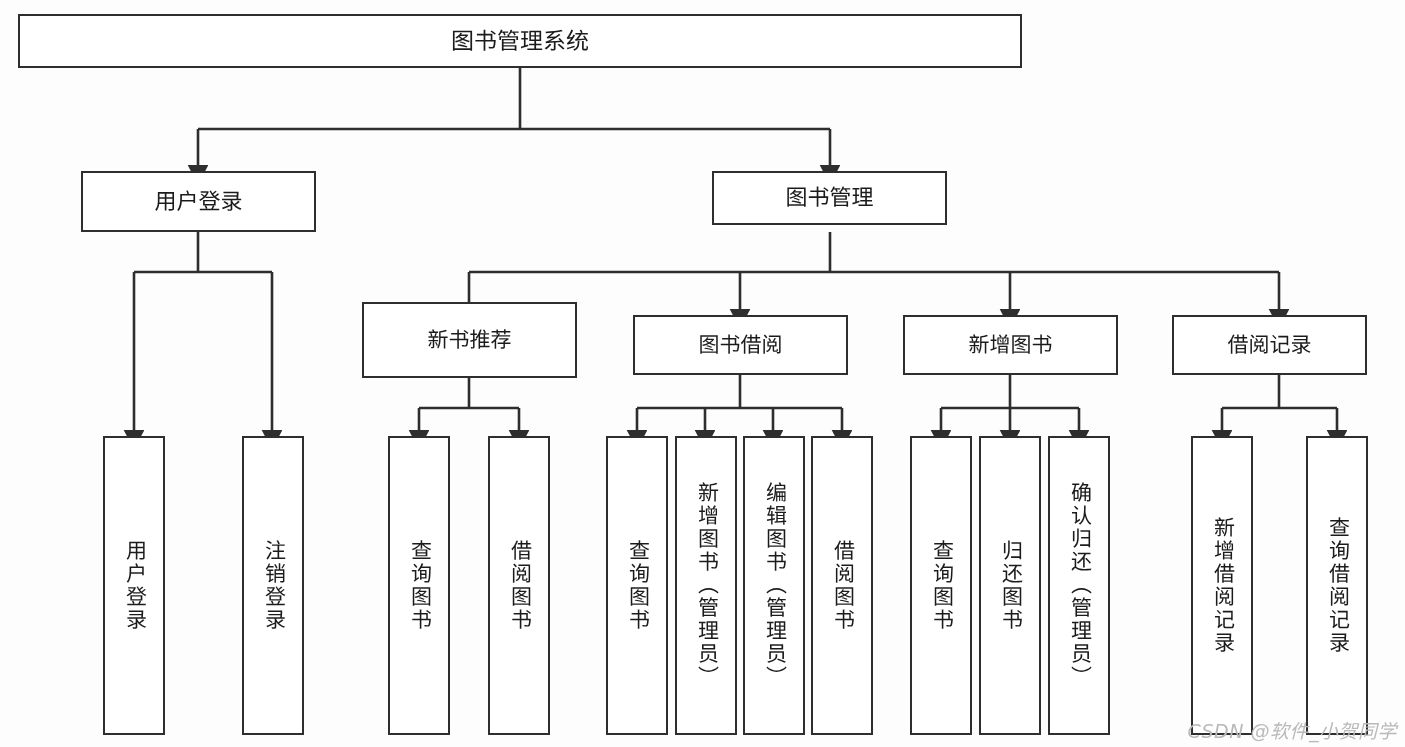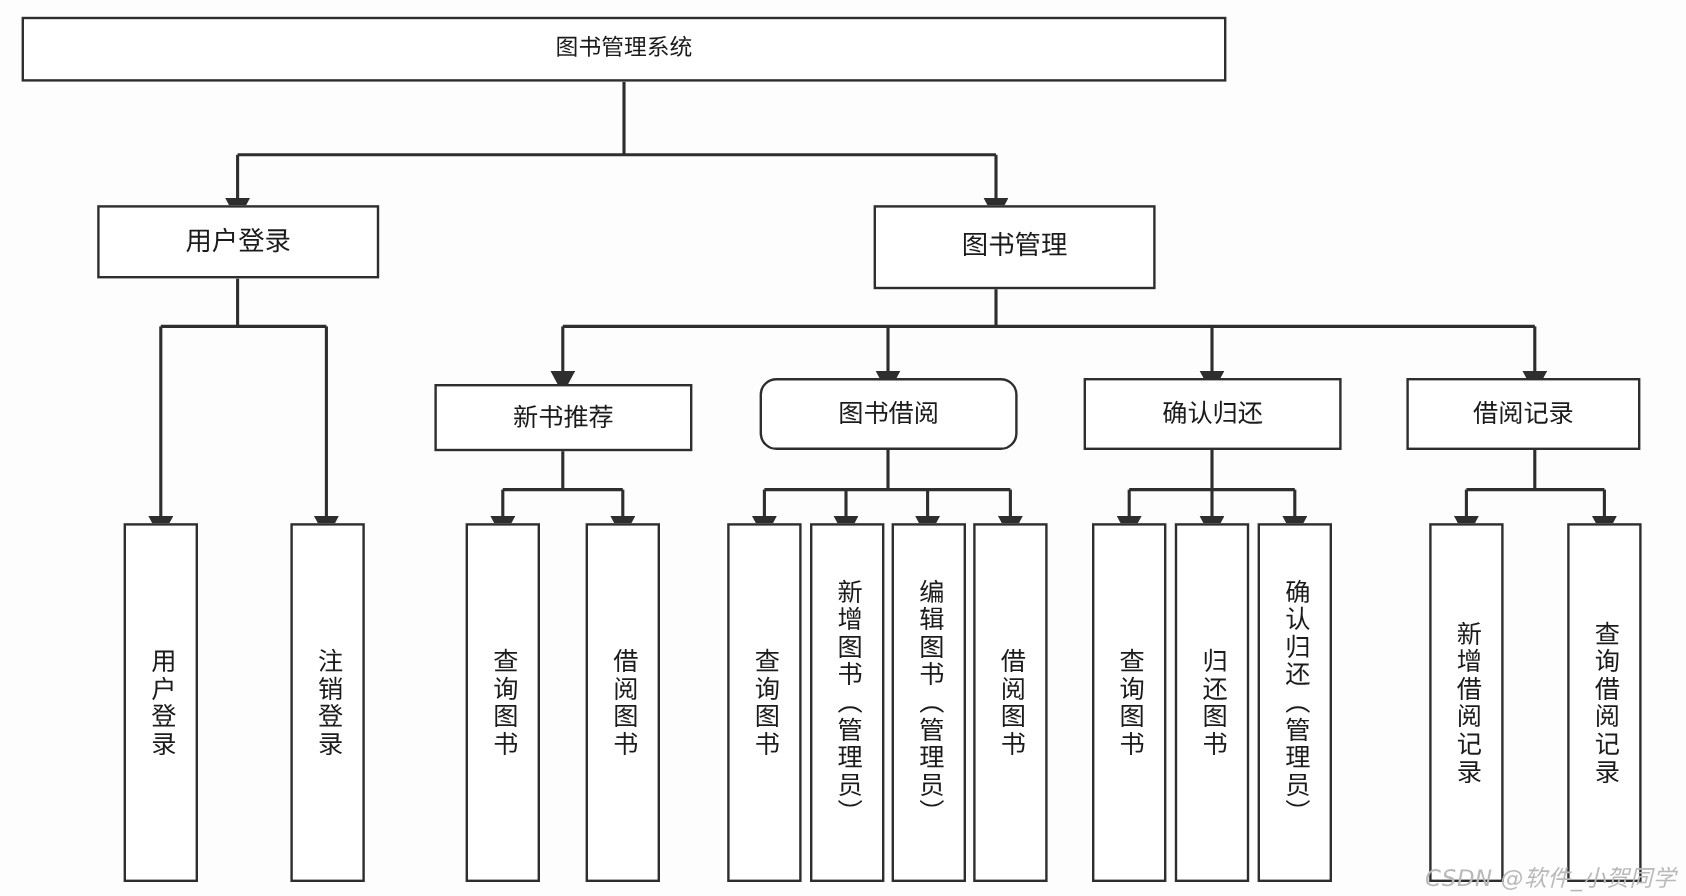--- a/index.html
+++ b/index.html
@@ -32,21 +32,21 @@
     border: 2.5px solid #2e2e2e;
     background: #ffffff;
     display: flex;
     align-items: center;
     justify-content: center;
     color: #1b1b1b;
     line-height: 1.25;
     text-align: center;
   }
   .node.level0 {
-    font-size: 19px;
+    font-size: 23px;
   }
   .node.level1 {
     font-size: 22px;
   }
   .node.level2 {
     font-size: 21px;
   }
   
   .node.leaf {
     font-size: 21px;
@@ -130,27 +130,27 @@
       <line x1="1222" y1="408" x2="1337" y2="408"></line>
       <line x1="1222" y1="408" x2="1222" y2="433" marker-end="url(#arrow)"></line>
       <line x1="1337" y1="408" x2="1337" y2="433" marker-end="url(#arrow)"></line>
     </g>
   </svg>
 
   <div class="node level0" style="left:18px; top:14px; width:1004px; height:54px;">图书管理系统</div>
 
   <div class="node level1" style="left:81px; top:171px; width:235px; height:61px;">用户登录</div>
 
-  <div class="node level1" style="left:728px; top:171px; width:235px; height:70px;">图书管理</div>
+  <div class="node level1" style="left:712px; top:171px; width:235px; height:54px;">图书管理</div>
 
-  <div class="node level2" style="left:362px; top:320px; width:215px; height:56px;">新书推荐</div>
+  <div class="node level2" style="left:362px; top:302px; width:215px; height:76px;">新书推荐</div>
 
-  <div class="node level2" style="left:633px; top:315px; width:215px; height:60px;border-radius:14px;">图书借阅</div>
+  <div class="node level2" style="left:633px; top:315px; width:215px; height:60px;">图书借阅</div>
 
-  <div class="node level2" style="left:903px; top:315px; width:215px; height:60px;">确认归还</div>
+  <div class="node level2" style="left:903px; top:315px; width:215px; height:60px;">新增图书</div>
 
   <div class="node level2" style="left:1172px; top:315px; width:195px; height:60px;">借阅记录</div>
 
   <div class="node leaf" style="left:103px; top:436px; width:62px; height:299px;">
     <span class="vtext">用户登录</span>
   </div>
   <div class="node leaf" style="left:242px; top:436px; width:62px; height:299px;">
     <span class="vtext">注销登录</span>
   </div>
 

